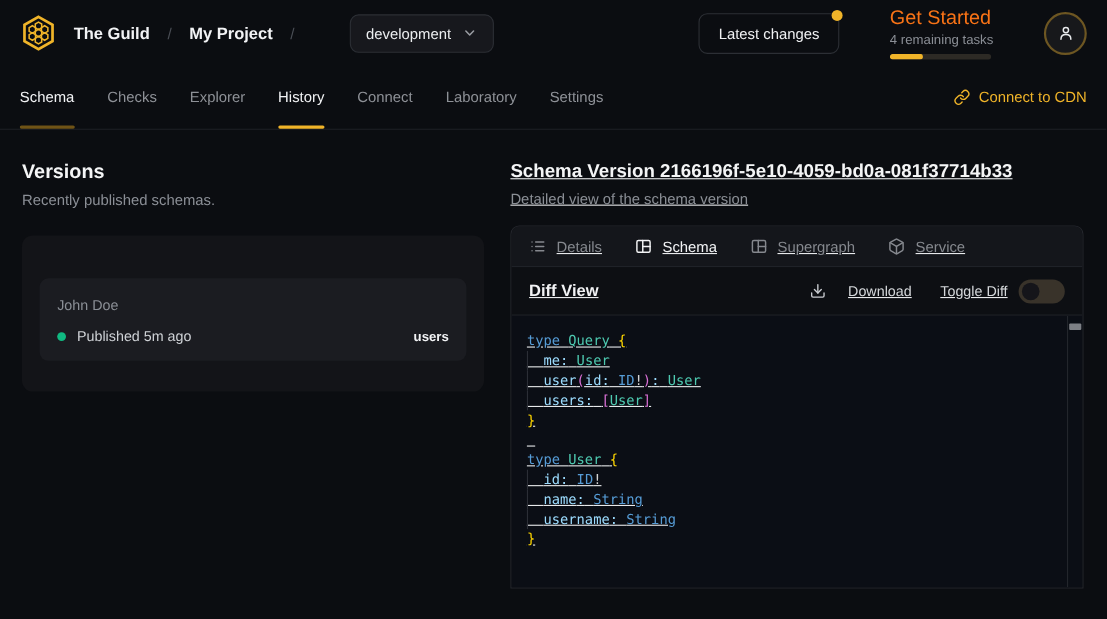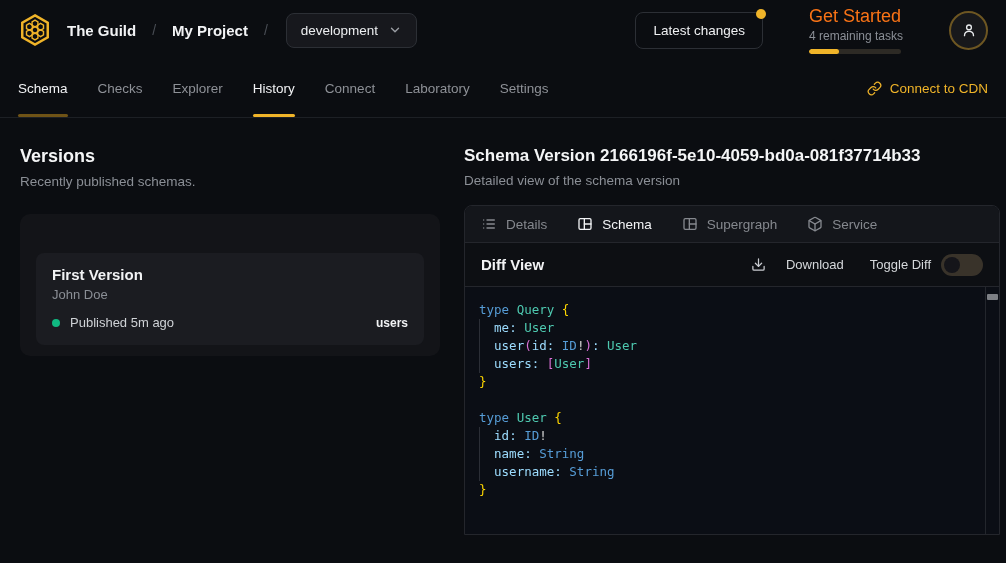--- a/index.html
+++ b/index.html
@@ -10,21 +10,21 @@
     font-family:"Liberation Sans", sans-serif;
     font-size:13.5px;
   }
   
   .header { height:60px; display:flex; align-items:center; padding:0 18px; }
   .logo { width:34px; height:34px; flex:0 0 auto; }
   .brand { font-size:15px; font-weight:700; color:#f2f3f5; margin-left:15px; }
   .crumb-sep { color:#4a4e55; margin:0 16px; font-size:14px; }
   .crumb { font-size:15px; font-weight:700; color:#f2f3f5; }
   .target-btn {
-    margin-left:2px; display:flex; align-items:center; gap:10px;
+    margin-left:34px; display:flex; align-items:center; gap:10px;
     background:#17181d; border:1px solid #2c2f35; border-radius:8px;
     padding:9px 14px; color:#eceef0; font-size:13.5px; cursor:pointer;
   }
   .target-btn svg { stroke:#9a9da3; }
   .header-right { margin-left:auto; display:flex; align-items:center; gap:46px; }
   .latest-btn {
     position:relative; background:transparent; border:1px solid #2c2f35;
     border-radius:8px; padding:10px 17px; color:#f0f1f3; font-size:13.5px; cursor:pointer;
     font-family:"Liberation Sans", sans-serif;
   }
@@ -45,21 +45,21 @@
   .nav-tab.active, .nav-tab.current { color:#f2f3f5; }
   .nav-tab.active::after { content:''; position:absolute; left:0; right:0; bottom:0;
     height:3px; border-radius:2px; background:var(--accent); }
   .nav-tab.current::after { content:''; position:absolute; left:0; right:0; bottom:0;
     height:3px; border-radius:2px; background:#6f5316; }
   .cdn-link { margin-left:auto; display:flex; align-items:center; gap:8px;
     color:var(--accent); font-size:13.5px; cursor:pointer; }
   
   .main { display:flex; height:444px; }
   .col-left { width:464px; flex:0 0 auto; padding:28px 24px 0 20px; }
-  .col-right { flex:1 1 auto; padding:28px 6px 0 0; min-width:0; }
+  .col-right { flex:1 1 auto; padding:28px 21px 0 0; min-width:0;text-decoration:underline; }
   .h-title { font-size:18px; font-weight:700; color:#f4f5f6; }
   .h-sub { font-size:13.5px; color:#8b8f96; margin-top:7px; }
   .versions-card { margin-top:25px; background:#131418; border-radius:10px;
     padding:16px; height:142px; }
   .version-item { margin-top:23px; background:#1b1c21; border-radius:8px;
     padding:13px 16px 15px; cursor:pointer; }
   .vi-name { font-size:15px; font-weight:700; color:#f2f3f5; }
   .vi-author { font-size:13px; color:#8b8f96; margin-top:4px; }
   .vi-row { display:flex; align-items:center; margin-top:13px; }
   .vi-dot { width:8px; height:8px; border-radius:50%; background:var(--status-green); margin-right:10px; }
@@ -189,21 +189,20 @@
   </div>
 </div>
 
 <div class="main">
 
   <div class="col-left">
     <div class="h-title">Versions</div>
     <div class="h-sub">Recently published schemas.</div>
     <div class="versions-card">
       <div class="version-item">
-        <div class="vi-name">First Version</div>
         <div class="vi-author">John Doe</div>
         <div class="vi-row">
           <span class="vi-dot"></span>
           <span class="vi-status">Published 5m ago</span>
           <span class="vi-badge">users</span>
         </div>
       </div>
     </div>
   </div>
 

